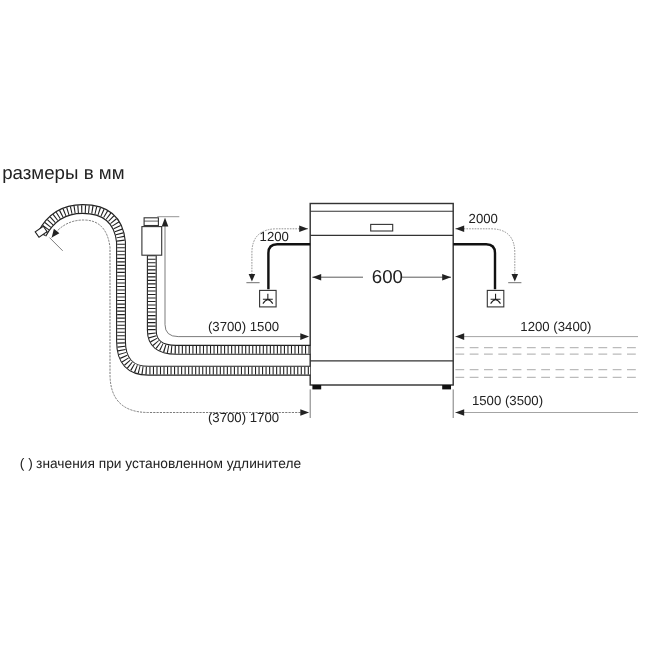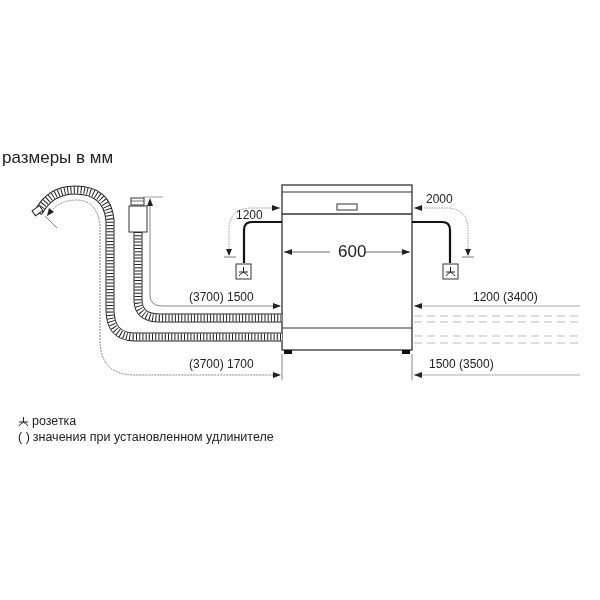--- a/index.html
+++ b/index.html
@@ -101,28 +101,22 @@
     <path d="M414,375 l8,-3 l0,6 Z" fill="#222"></path>
   </g>
 </svg>
 
 <div class="lbl title">размеры в мм</div>
 
 <div class="lbl" style="left:338px; top:245px; font-size:17px;">600</div>
 <div class="lbl" style="left:236px; top:192px;margin-top:16px;">1200</div>
 <div class="lbl" style="left:426px; top:192px;">2000</div>
 <div class="lbl" style="left:189px; top:290px;">(3700) 1500</div>
-<div class="lbl" style="left:189px; top:357px;">(3700) 1700</div>
+<div class="lbl" style="left:189px; top:373px;">(3700) 1700</div>
 <div class="lbl" style="left:429px; top:290px;margin-left:44px;">1200 (3400)</div>
 <div class="lbl" style="left:429px; top:357px;">1500 (3500)</div>
 
 <div class="legend">
-  <div class="row">
-    <svg width="11" height="11" viewBox="0 0 11 11">
-      <path d="M5.5,1 L5.5,6 M1,10 Q5.5,3 10,10 M1,6 L10,6" fill="none" stroke="#222" stroke-width="1"></path>
-    </svg>
-    <span>розетка</span>
-  </div>
   <div class="row">
     <span>( )</span>
     <span>значения при установленном удлинителе</span>
   </div>
 </div>
 
 </body></html>

